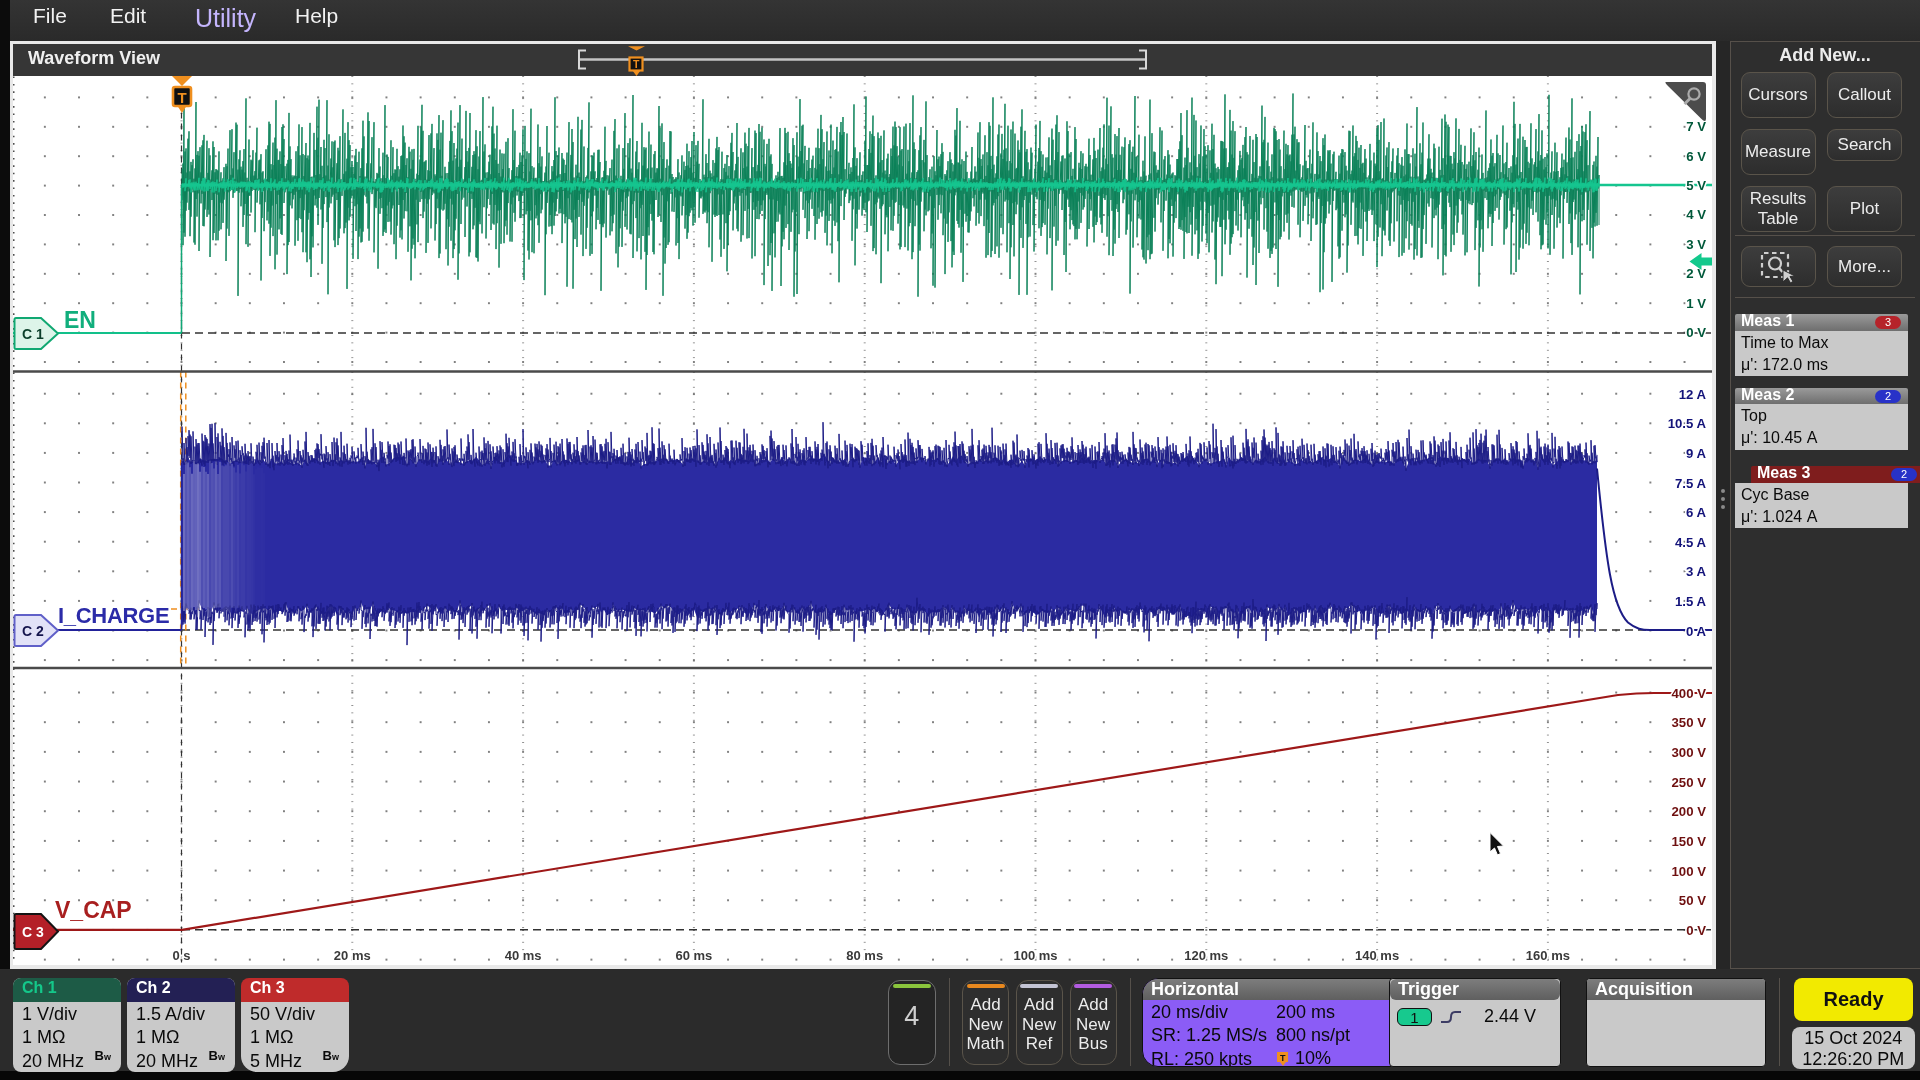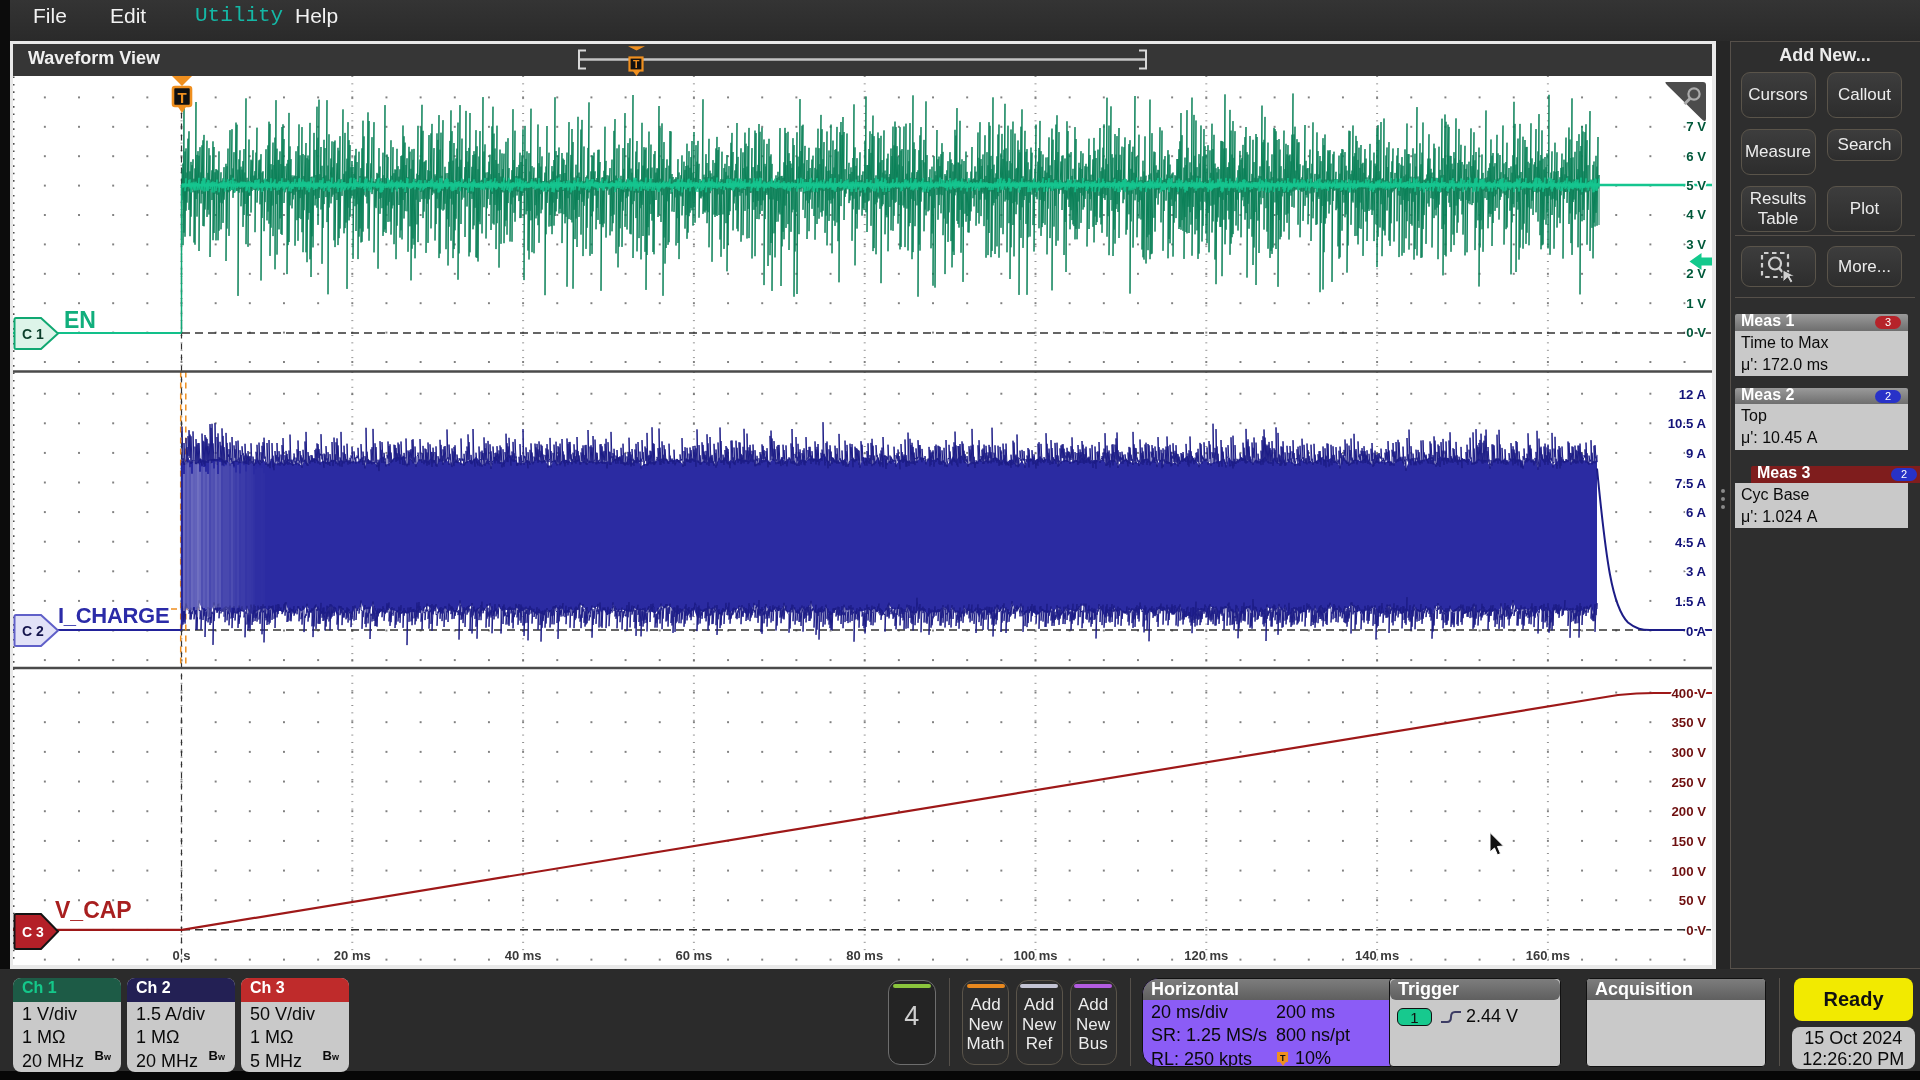--- a/index.html
+++ b/index.html
@@ -7,21 +7,21 @@
 .abs{position:absolute;}
 </style></head>
 <body>
 <div class="abs" style="left:0;top:0;width:1920px;height:41px;background:linear-gradient(#343434,#2a2a2a);"></div>
 <div class="abs" style="left:0;top:41px;width:1920px;height:928px;background:#262626;"></div>
 <div class="abs" style="left:0;top:0;width:10px;height:969px;background:#0c0c0c;"></div>
 <div class="abs" style="left:0;top:969px;width:1920px;height:102px;background:#2b2b2b;"></div>
 <div class="abs" style="left:0;top:1071px;width:1920px;height:9px;background:#070707;"></div>
 <div class="abs" style="left:33px;top:4px;font-size:21px;color:#f2f2f2;">File</div>
 <div class="abs" style="left:110px;top:4px;font-size:21px;color:#f2f2f2;">Edit</div>
-<div class="abs" style="left:195px;top:4px;font-size:21px;color:#14b8a6;font-family:Liberation Mono, monospace;">Utility</div>
+<div class="abs" style="left:195px;top:4px;font-size:25px;color:#c4b5fd;">Utility</div>
 <div class="abs" style="left:295px;top:4px;font-size:21px;color:#f2f2f2;">Help</div>
 <div class="abs" style="left:9.5px;top:41px;width:1706.5px;height:928px;background:#e9e9e9;"></div>
 <div class="abs" style="left:13px;top:43.5px;width:1699px;height:32px;background:#363636;"></div>
 <div class="abs" style="left:28px;top:48px;font-size:18px;font-weight:700;color:#f0f0f0;">Waveform View</div>
 <div class="abs" style="left:13px;top:75.5px;width:1699px;height:889.5px;background:#fff;"></div>
 <svg class="abs" style="left:560px;top:41px;" width="600" height="36" viewBox="560 41 600 36">
 <path d="M586 50.5H579V68.5H586" fill="none" stroke="#d8d8d8" stroke-width="2"></path>
 <path d="M1139 50.5H1146V68.5H1139" fill="none" stroke="#d8d8d8" stroke-width="2"></path>
 <line x1="580" y1="59.5" x2="1145" y2="59.5" stroke="#c4c4c4" stroke-width="2.5"></line>
 <path d="M628 46.3H645L636.5 50.6Z" fill="#ef8f1f"></path>
@@ -211,21 +211,21 @@
 <div class="abs" style="left:1735px;top:482.5px;width:173px;height:45.5px;background:#c9c9c9;color:#0a0a0a;font-size:16px;line-height:22px;padding:1px 0 0 6px;">Cyc Base<br>μ': 1.024 A</div>
 <div class="abs" style="left:1720.5px;top:489px;width:4px;height:4px;border-radius:50%;background:#8a8a8a;box-shadow:0 8px 0 #8a8a8a,0 16px 0 #8a8a8a;"></div>
 <div class="abs" style="left:13px;top:978px;width:108px;height:94px;background:#c9c9c9;border-radius:8px;">
     <div style="height:23.5px;background:#1d5b46;border-radius:8px 8px 0 0;color:#14c88a;font-size:16px;font-weight:700;padding:1px 0 0 9px;">Ch 1</div>
     <div style="font-size:18px;color:#0a0a0a;line-height:23.4px;padding:1.5px 0 0 9px;position:relative;">1 V/div<br>1 MΩ<br>20 MHz<span style="position:absolute;right:10px;bottom:4px;font-size:13px;font-weight:700;">B<span style="font-size:9px;">w</span></span></div>
   </div>
 <div class="abs" style="left:127px;top:978px;width:108px;height:94px;background:#c9c9c9;border-radius:8px;">
     <div style="height:23.5px;background:#232054;border-radius:8px 8px 0 0;color:#fff;font-size:16px;font-weight:700;padding:1px 0 0 9px;">Ch 2</div>
     <div style="font-size:18px;color:#0a0a0a;line-height:23.4px;padding:1.5px 0 0 9px;position:relative;">1.5 A/div<br>1 MΩ<br>20 MHz<span style="position:absolute;right:10px;bottom:4px;font-size:13px;font-weight:700;">B<span style="font-size:9px;">w</span></span></div>
   </div>
-<div class="abs" style="left:241px;top:978px;width:108px;height:94px;background:#c9c9c9;border-radius:8px;">
+<div class="abs" style="left:241px;top:978px;width:108px;height:94px;background:#c9c9c9;border-radius:16px;">
     <div style="height:23.5px;background:#bf2b2b;border-radius:8px 8px 0 0;color:#fff;font-size:16px;font-weight:700;padding:1px 0 0 9px;">Ch 3</div>
     <div style="font-size:18px;color:#0a0a0a;line-height:23.4px;padding:1.5px 0 0 9px;position:relative;">50 V/div<br>1 MΩ<br>5 MHz<span style="position:absolute;right:10px;bottom:4px;font-size:13px;font-weight:700;">B<span style="font-size:9px;">w</span></span></div>
   </div>
 <div class="abs" style="left:888px;top:980px;width:47.5px;height:85px;background:#242424;border:1.5px solid #6e6e6e;border-radius:12px;">
     <div style="margin:3px auto 0;width:38px;height:4px;background:#8ac43c;border-radius:2px;"></div>
     <div style="text-align:center;font-size:27px;color:#cfcfcf;margin-top:13px;">4</div>
   </div>
 <div class="abs" style="left:948.5px;top:978px;width:1px;height:88px;background:#55504a;"></div>
 <div class="abs" style="left:1130px;top:978px;width:1px;height:88px;background:#55504a;"></div>
 <div class="abs" style="left:1779px;top:978px;width:1px;height:88px;background:#55504a;"></div>
@@ -246,18 +246,18 @@
     <div style="position:relative;font-size:18px;color:#0a0a0a;line-height:23.3px;padding:1px 0 0 8px;">20 ms/div<span style="position:absolute;left:133px;">200 ms</span><br>SR: 1.25 MS/s<span style="position:absolute;left:133px;top:24px;">800 ns/pt</span><br>RL: 250 kpts<span style="position:absolute;left:133px;top:47px;"><svg width="14" height="16" viewBox="0 0 14 16" style="vertical-align:-3px;">
           <rect x="1" y="1" width="11" height="10" fill="#ef8f1f"></rect>
           <path d="M4 11H10L7 15Z" fill="#ef8f1f"></path>
           <text x="6.7" y="9.5" font-size="9" font-weight="700" fill="#111" text-anchor="middle">T</text>
         </svg> 10%</span></div>
   </div>
 <div class="abs" style="left:1389px;top:978px;width:172px;height:89px;background:#c9c9c9;border-radius:4px;border:1px solid #111;overflow:hidden;">
     <div style="height:21px;background:linear-gradient(#7d7d7d,#5f5f5f);color:#fff;font-size:18px;font-weight:700;padding:0 0 0 8px;line-height:21px;border-radius:6px;">Trigger</div>
     <div style="position:relative;padding:6px 0 0 7px;"><span style="display:inline-block;width:35px;height:18px;background:#17c98e;border:1.6px solid #111;border-radius:6px;font-size:15px;color:#111;text-align:center;line-height:17px;">1</span><svg width="22" height="16" viewBox="0 0 22 16" style="margin-left:8px;vertical-align:-2px;">
         <path d="M1 13H7Q11 13 11 8T15 3H21" fill="none" stroke="#3c3c64" stroke-width="2"></path>
-      </svg><span style="font-size:18px;color:#0a0a0a;margin-left:4px;vertical-align:1px;">2.44 V</span></div>
+      </svg><span style="font-size:18px;color:#0a0a0a;margin-left:22px;vertical-align:1px;">2.44 V</span></div>
   </div>
 <div class="abs" style="left:1586px;top:978px;width:180px;height:89px;background:#c9c9c9;border-radius:4px;border:1px solid #111;overflow:hidden;">
     <div style="height:21px;background:linear-gradient(#7d7d7d,#5f5f5f);color:#fff;font-size:18px;font-weight:700;padding:0 0 0 8px;line-height:21px;">Acquisition</div>
   </div>
 <div class="abs" style="left:1794px;top:977.5px;width:119px;height:43px;background:#f2ea00;border-radius:8px;text-align:center;font-size:20px;font-weight:700;color:#111;line-height:43px;">Ready</div>
 <div class="abs" style="left:1791.5px;top:1026.5px;width:123.5px;height:42px;background:#c9c9c9;border-radius:8px;text-align:center;font-size:18px;color:#0a0a0a;line-height:21px;padding-top:1px;">15 Oct 2024<br>12:26:20 PM</div>
 </body></html>

